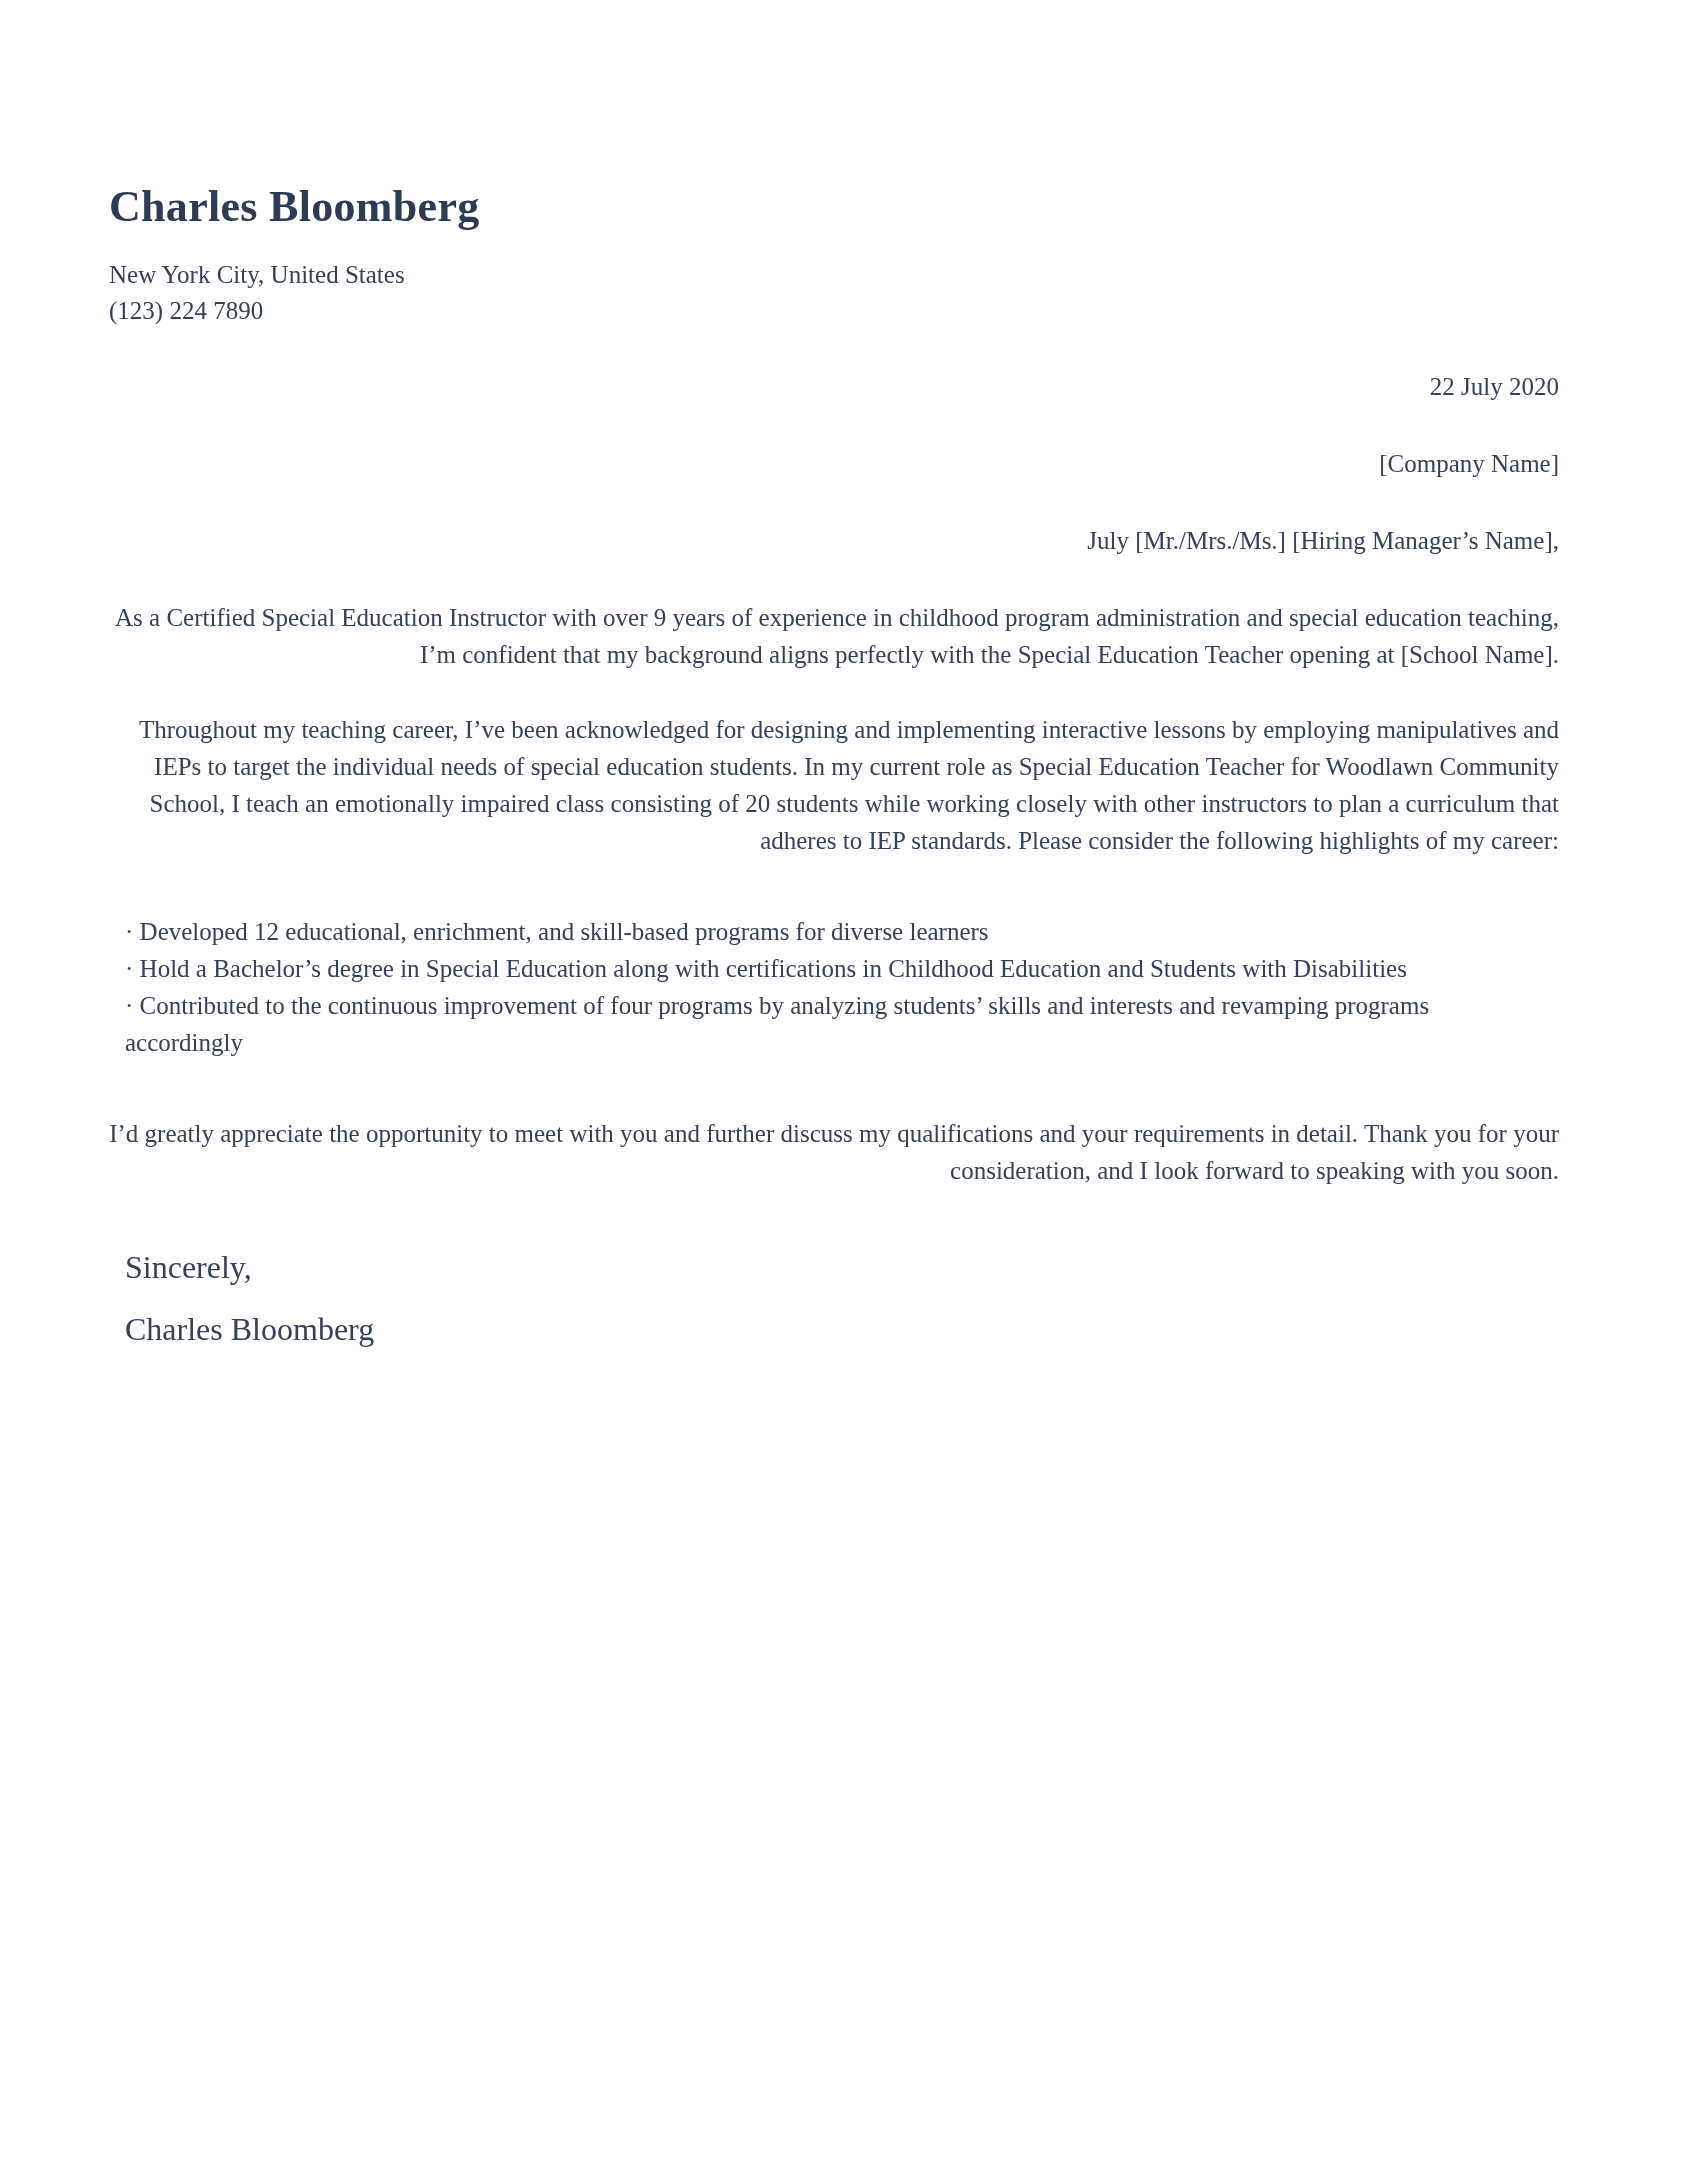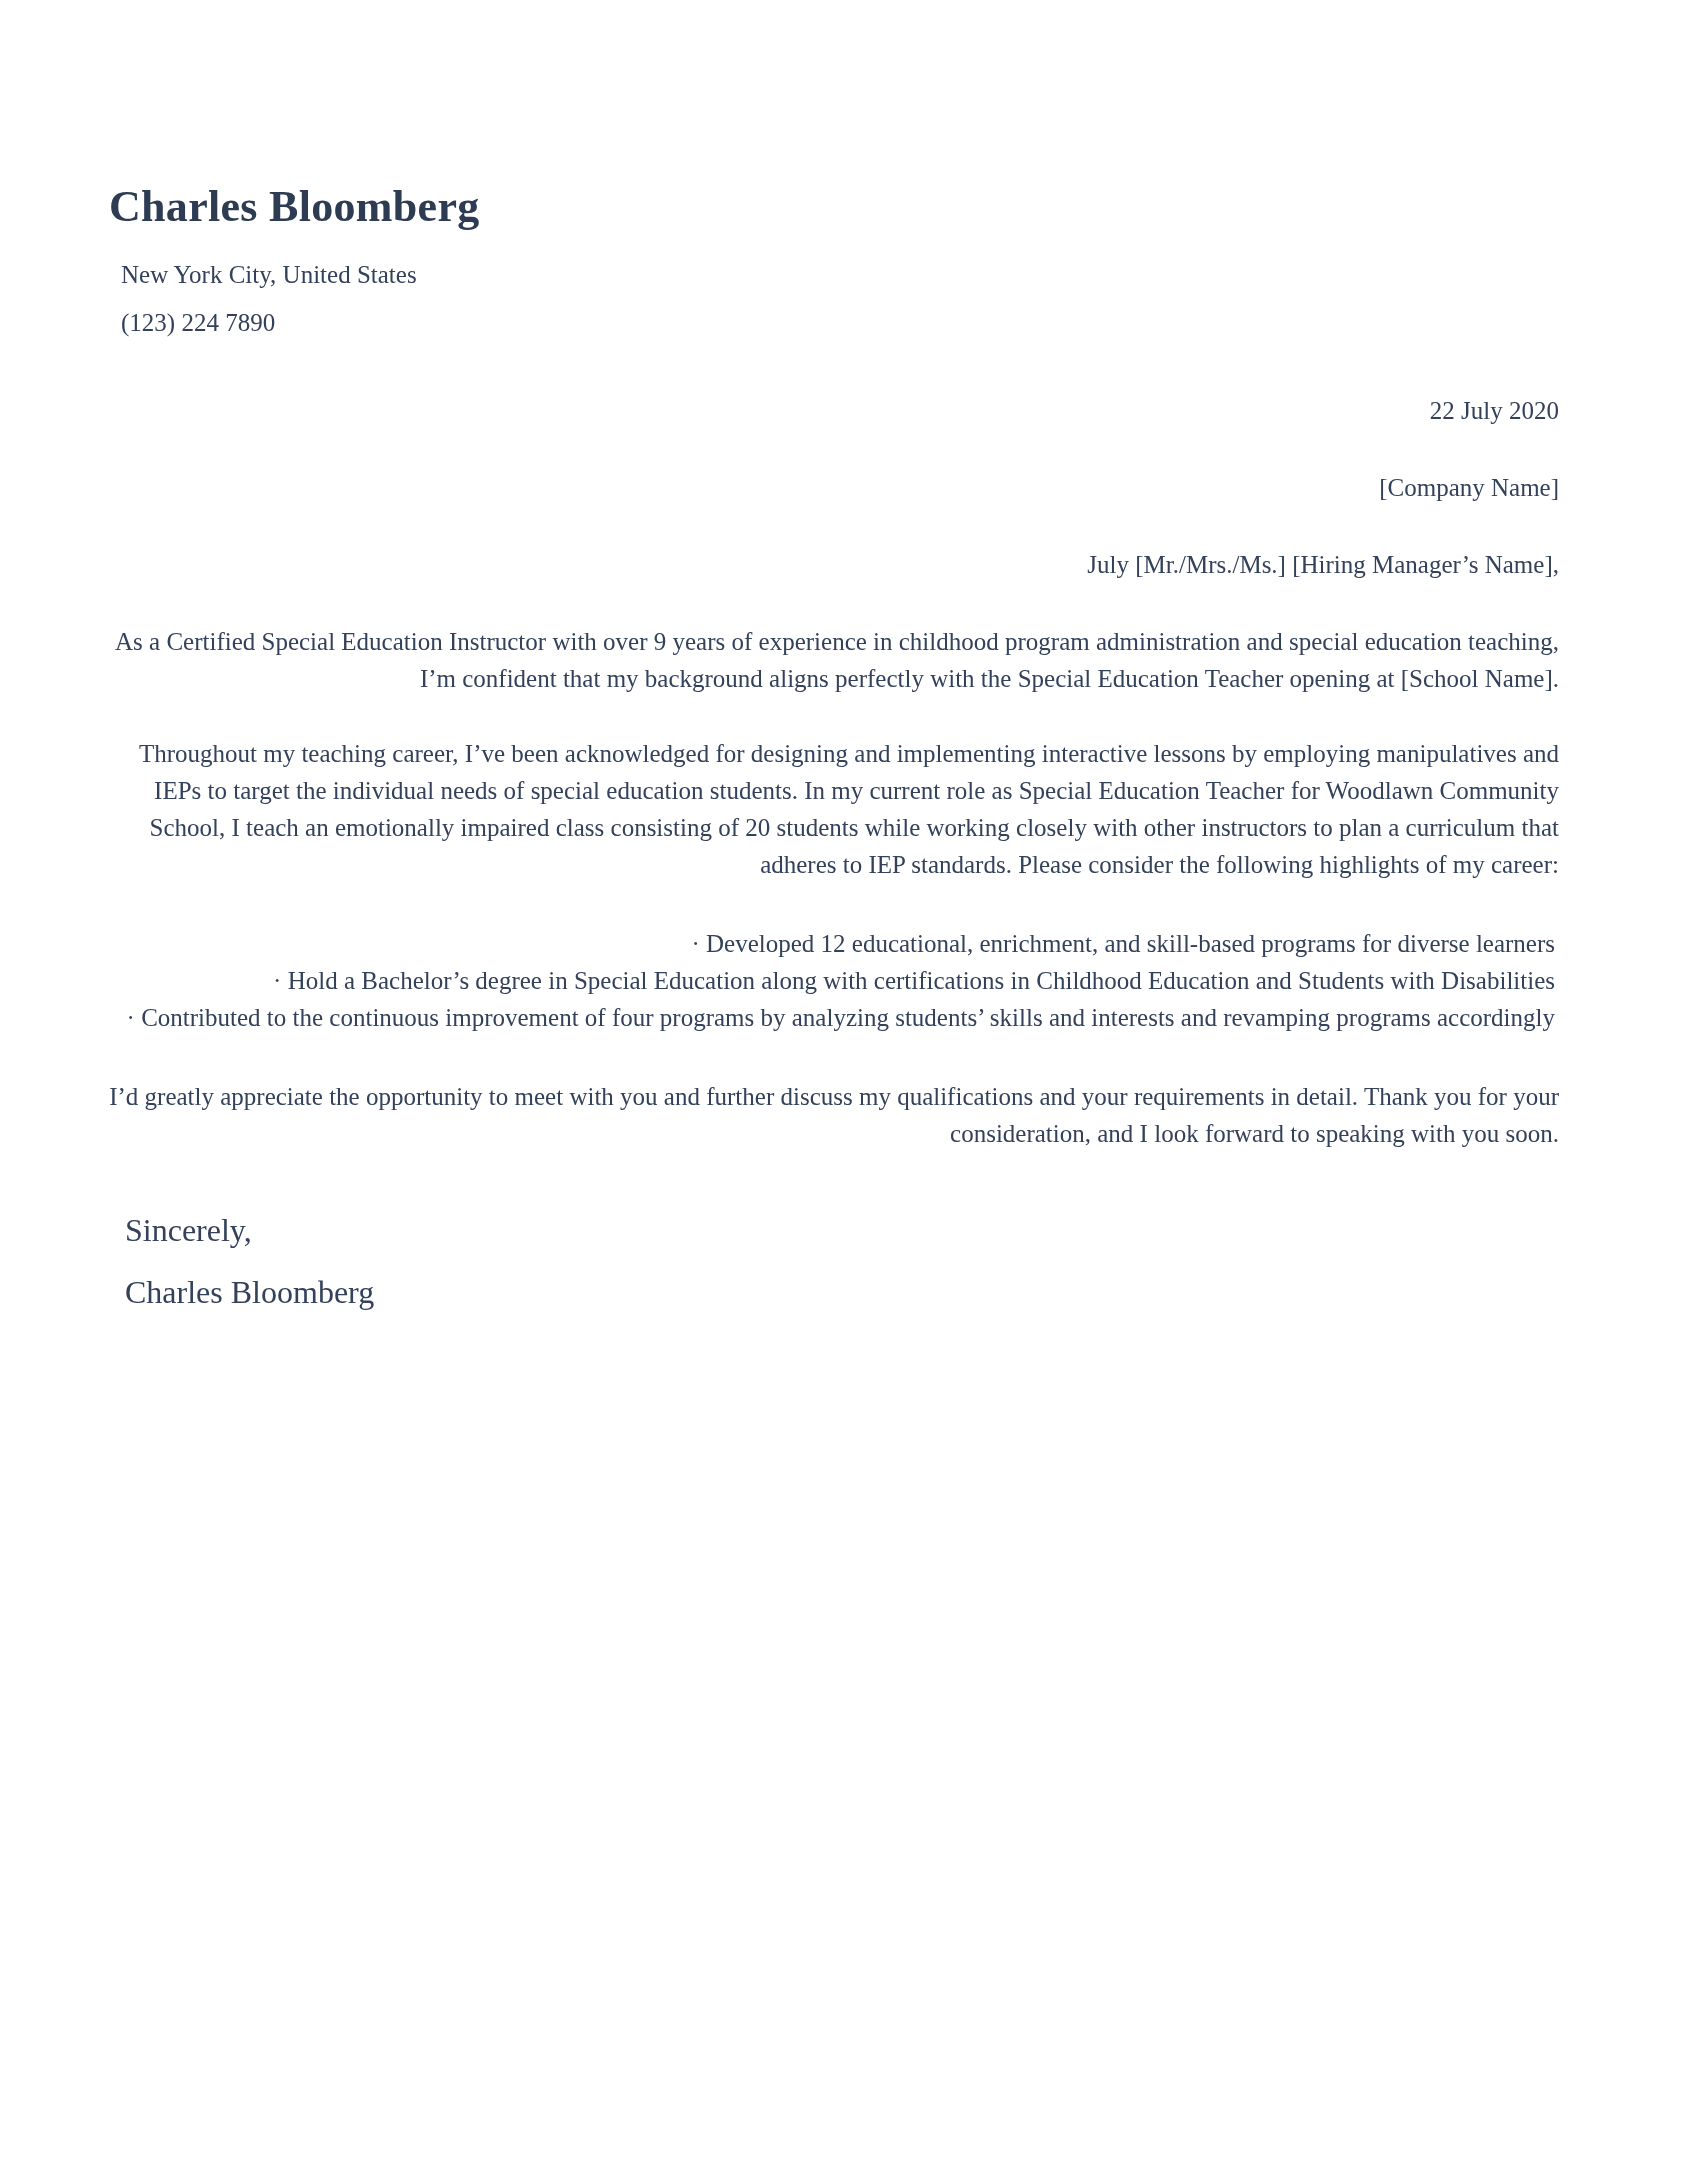--- a/index.html
+++ b/index.html
@@ -27,44 +27,43 @@
     font-size: 44px;
     font-weight: bold;
     letter-spacing: 0.3px;
     line-height: 1.1;
     margin: 0 0 26px 0;
     color: #2d3c52;
   }
   .contact-line {
     font-size: 25px;
     line-height: 1.42;
-    margin: 12px;
+    margin: 0;
     color: #33415a;
   }
   .contact-block {
     margin-bottom: 0;
   }
   .gap-block {
     height: 40px;
   }
   .gap-small {
     height: 38px;
   }
   .para {
     font-size: 25px;
     line-height: 1.48;
     margin: 0;
     color: #33415a;
     text-align: right;
   }
   .bullets {
-    margin: 4px;
+    margin: 16px;
     padding: 0;
     list-style: none;
-    text-align: right;
   }
   .bullet-item {
     font-size: 25px;
     line-height: 1.48;
     margin: 0;
     color: #33415a;
     display: block;
   }
   .bullet-mark {
     display: inline;

